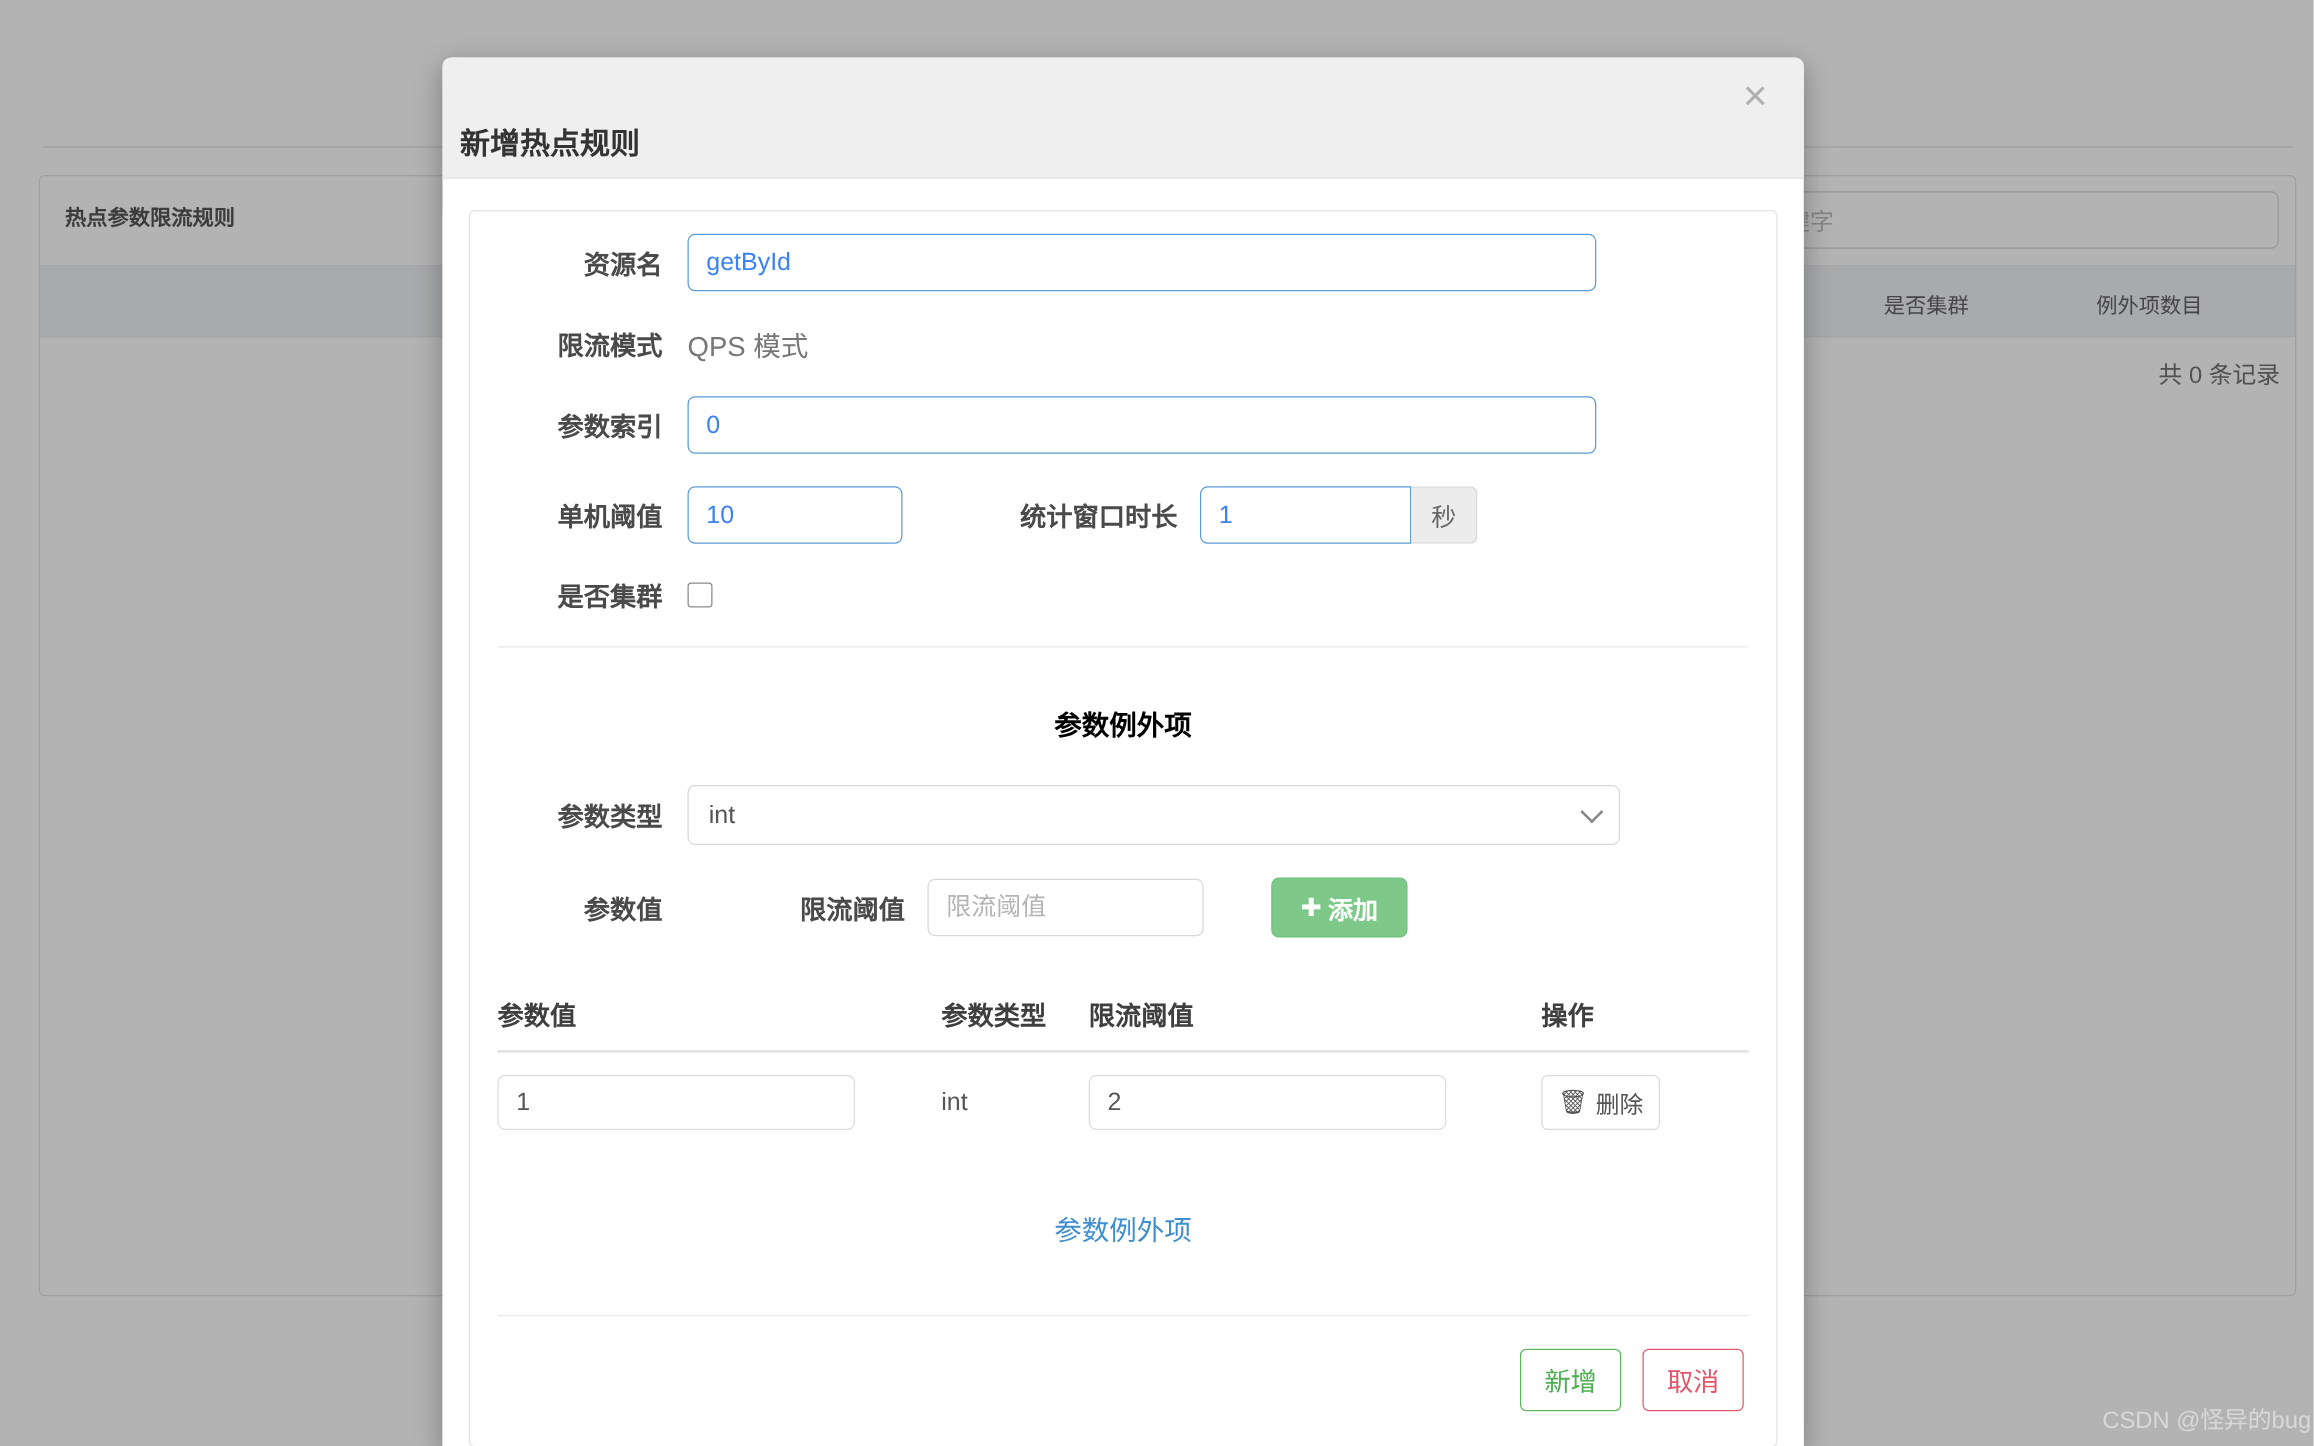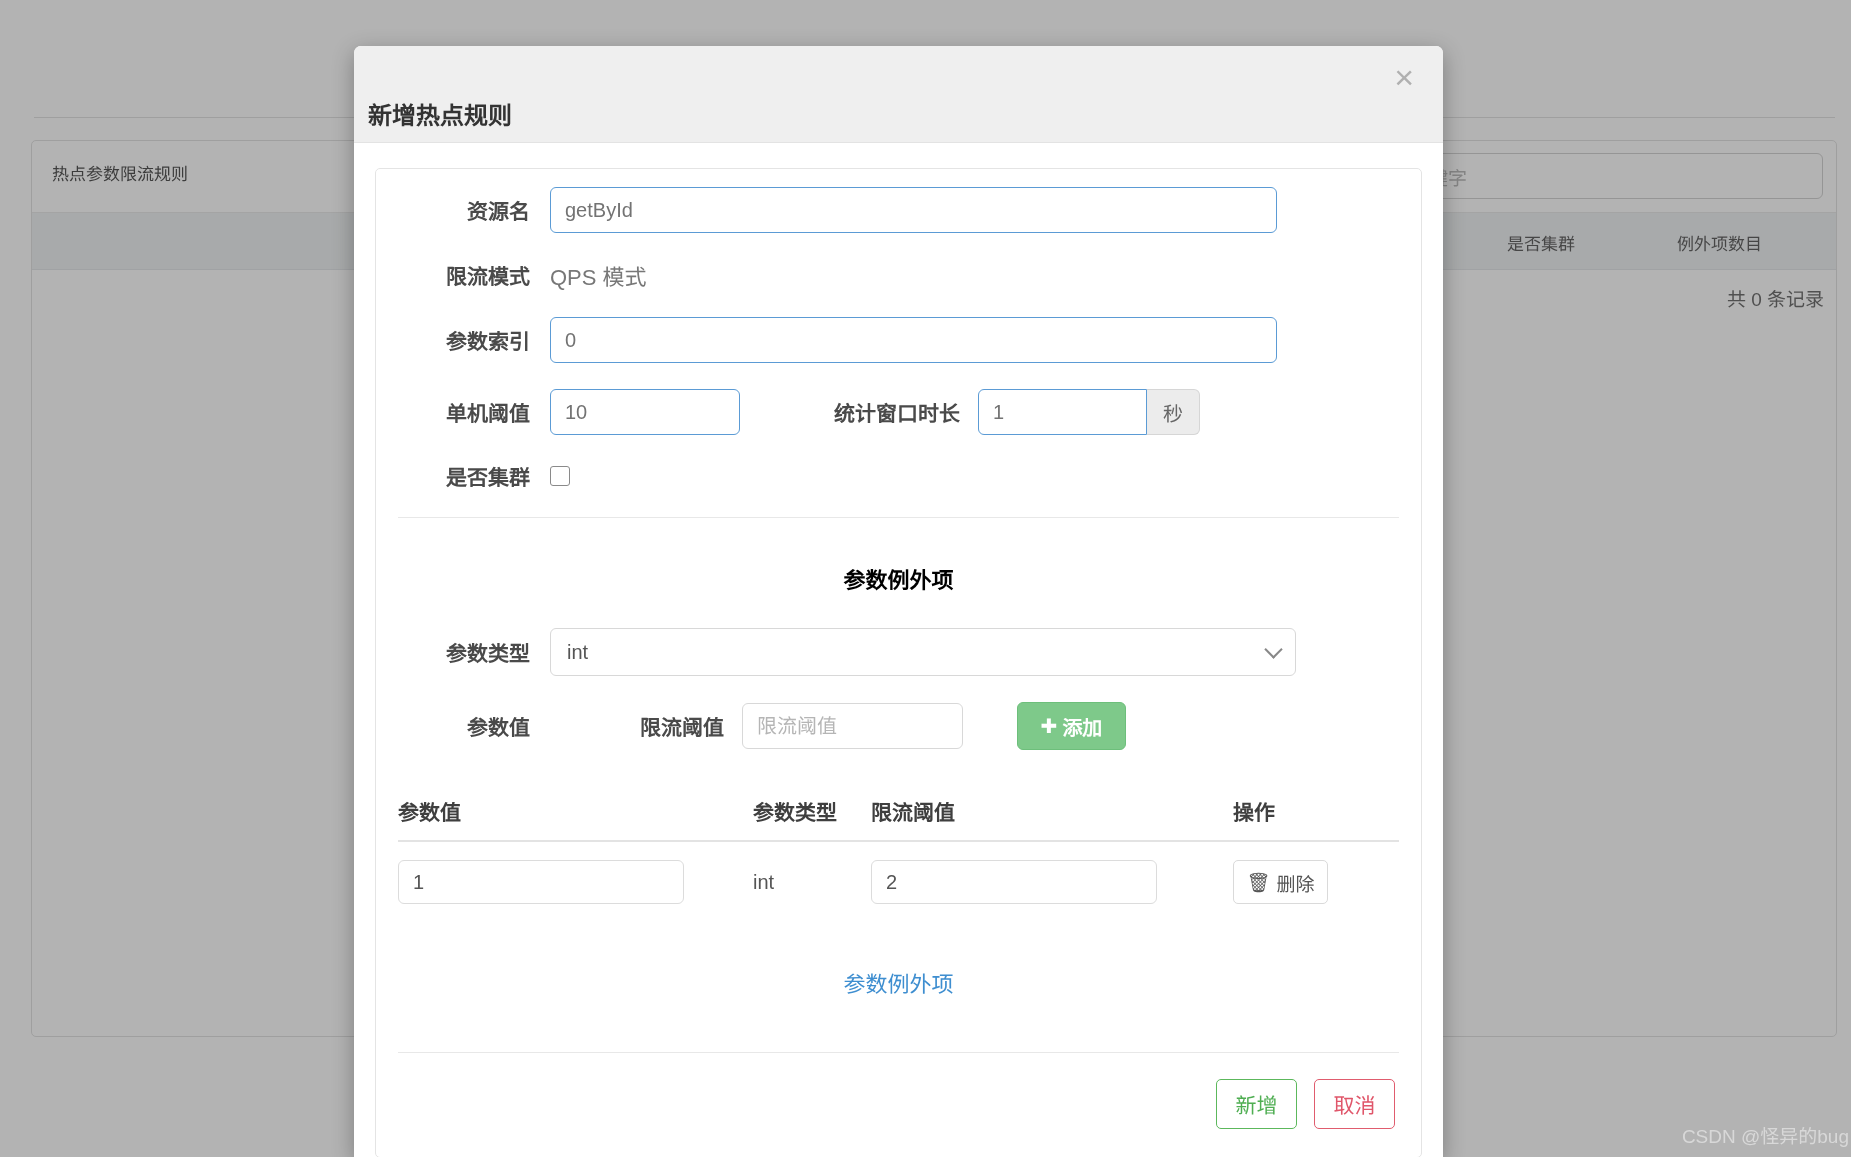--- a/index.html
+++ b/index.html
@@ -40,21 +40,21 @@
   }
   .bg-card-head {
     position: relative;
     height: 72px;
     border-bottom: 1px solid #e6e6e6;
   }
   .bg-card-title {
     position: absolute;
     left: 20px; top: 19px;
     font-size: 17px;
-    font-weight: normal;
+    font-weight: bold;
     color: #333333;
   }
   .bg-machine-select {
     position: absolute;
     right: 464px; top: 12px;
     width: 221px; height: 46px;
     border: 1px solid #4a90c4;
     border-radius: 5px;
     background: #fff;
     display: flex; align-items: center;
@@ -187,27 +187,27 @@
     font-size: 22px;
     color: #777777;
   }
   .inp {
     height: 46px;
     border: 1px solid #5b9bd5;
     border-radius: 6px;
     background: #ffffff;
     padding: 0 14px;
     font-size: 20px;
-    color: #737373;
+    color: #3b82f6;
     outline: none;
     font-family: "Liberation Sans", "DejaVu Sans", sans-serif;
   }
   .inp::placeholder { color: #b5b5b5; }
   .inp-wide    { width: 727px; }
-  .inp-small   { width: 190px; }
+  .inp-small   { width: 172px; }
   .inp-window  { width: 169px; border-radius: 6px 0 0 6px; }
 
   .addon {
     height: 46px;
     min-width: 53px;
     border: 1px solid #d6d6d6;
     border-left: none;
     border-radius: 0 6px 6px 0;
     background: #ececec;
     display: flex; align-items: center; justify-content: center;

